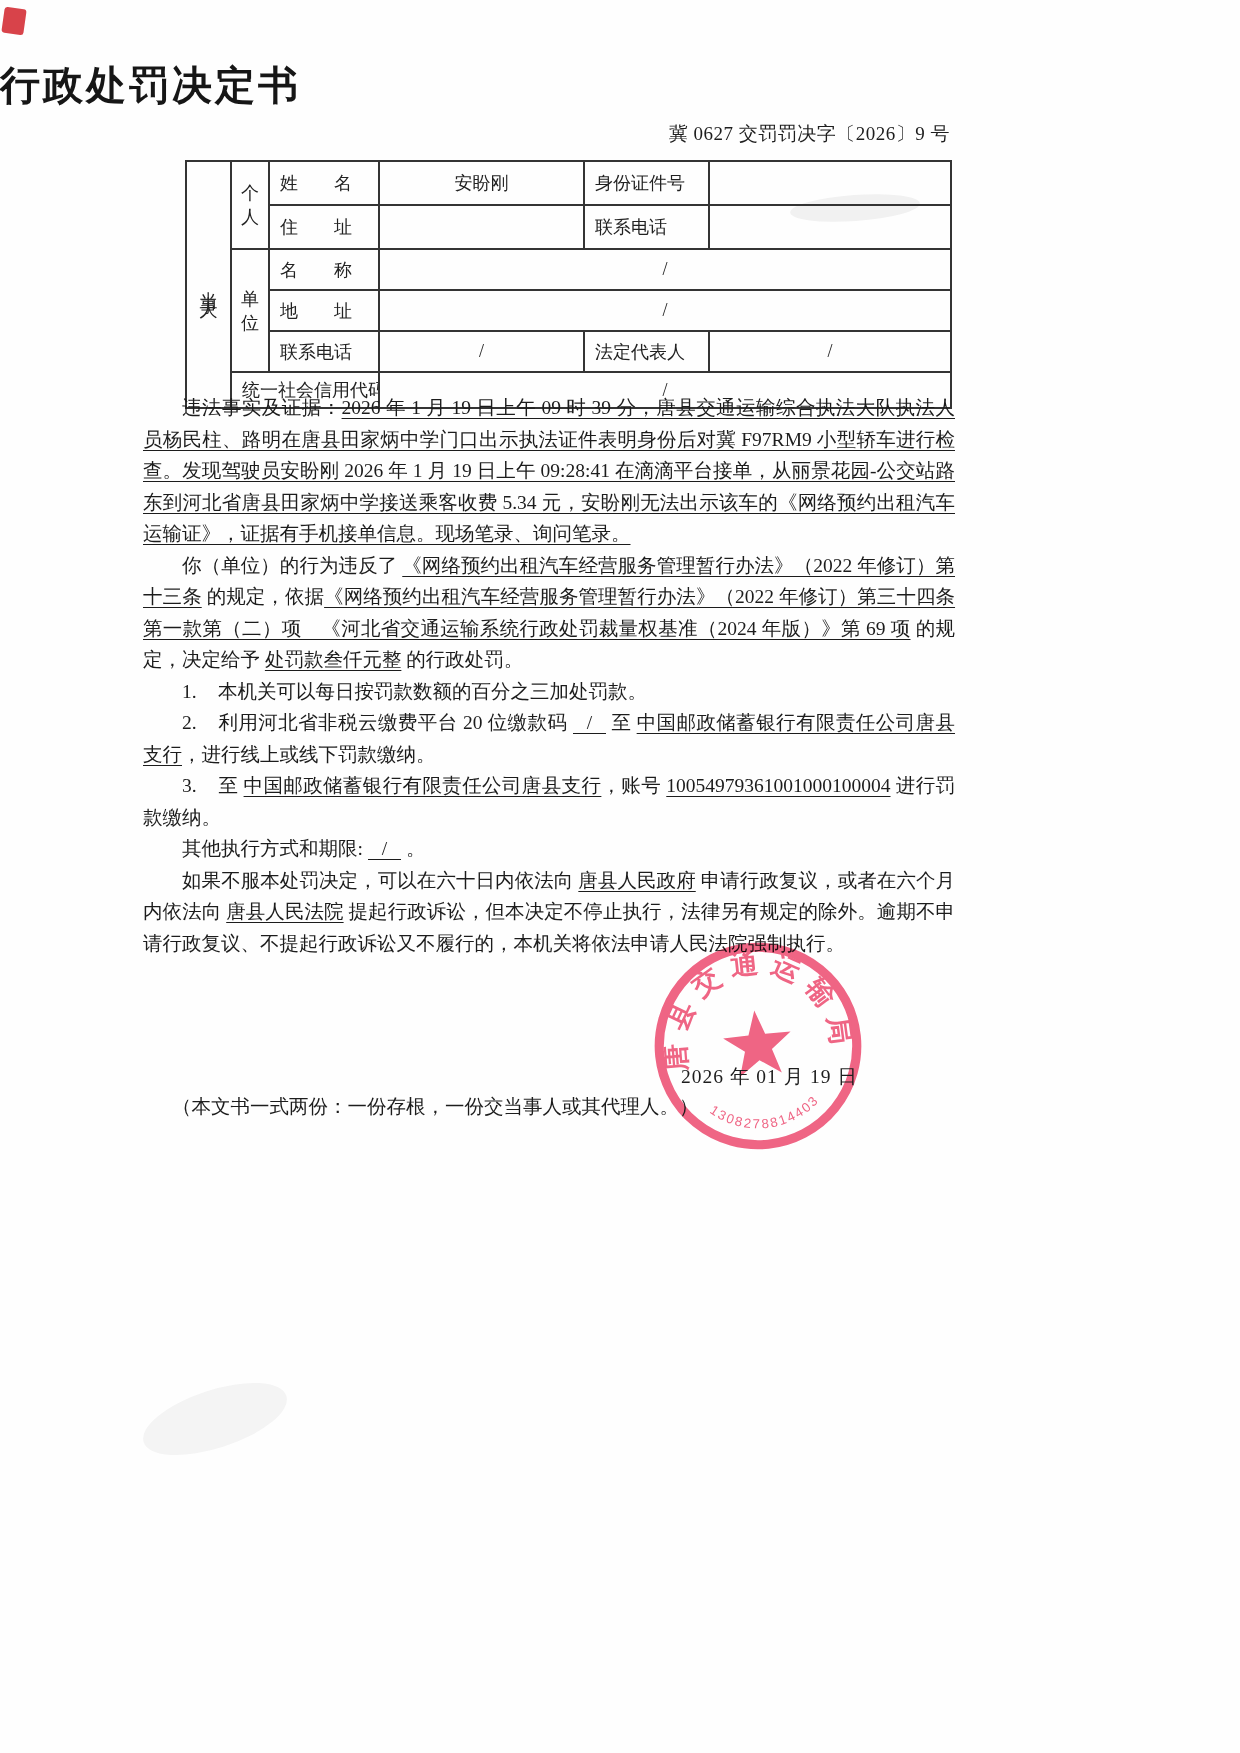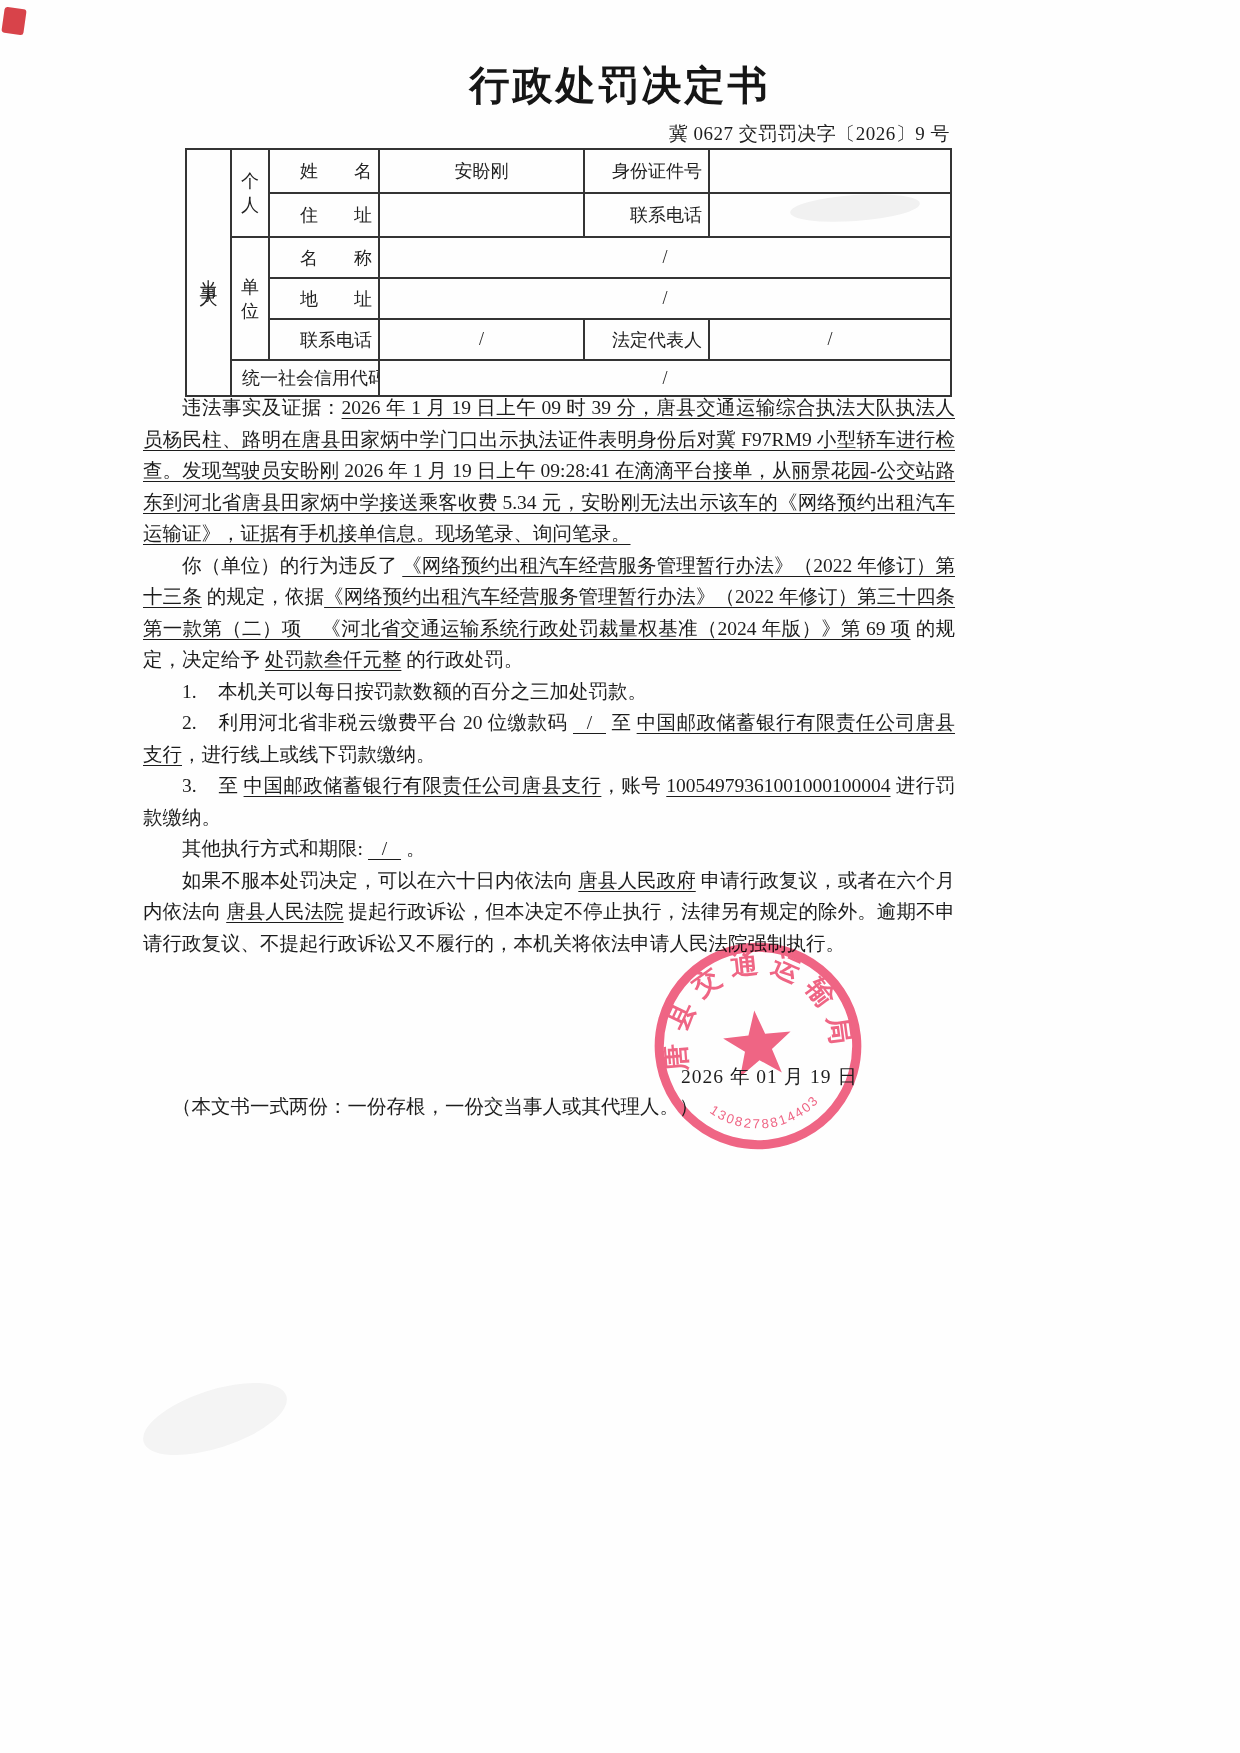--- a/index.html
+++ b/index.html
@@ -9,34 +9,34 @@
   }
   .scan-mark {
     position:absolute; left:3px; top:8px; width:22px; height:26px;
     background:#d5333b; border-radius:3px; transform:rotate(8deg); opacity:.92;
   }
   .smudge1 { position:absolute; left:790px; top:195px; width:130px; height:26px;
     background:#f1f1f1; border-radius:50%; transform:rotate(-4deg); }
   .smudge2 { position:absolute; left:140px; top:1390px; width:150px; height:58px;
     background:#f4f4f4; border-radius:50%; transform:rotate(-18deg); }
   .title {
-    position:absolute; top:58px; left:0; width:100%; text-align:center;
+    position:absolute; top:58px; left:0; width:100%; text-align:left;
     font-family:"Liberation Sans","DejaVu Sans",sans-serif; font-weight:bold;
     font-size:40px; letter-spacing:3px; color:#161616;
   }
   .doc-number { position:absolute; top:121px; right:290px; font-size:19px; letter-spacing:.5px; }
   table.party-table {
-    position:absolute; top:148px; left:185px; width:765px;
+    position:absolute; top:160px; left:185px; width:765px;
     border-collapse:collapse; font-size:18px; table-layout:fixed; color:#222;padding-left:24px;
   }
   table.party-table td { border:2px solid #343434; padding:0 6px; overflow:hidden; }
   .c1{width:45px}.c2{width:38px}.c3{width:110px}.c4{width:205px}.c5{width:125px}.c6{width:242px}
   .vertical { writing-mode:vertical-rl; text-orientation:upright; text-align:center; letter-spacing:5px; }
   .center { text-align:center; }
-  .label { text-align:right; padding-left:10px !important; white-space:nowrap;margin-left:43px; }
+  .label { text-align:left; padding-left:10px !important; white-space:nowrap;margin-left:43px; }
   tr.r-tall  td { height:42px; }
   tr.r-mid   td { height:39px; }
   tr.r-small td { height:34px; }
   .body-text {
     position:absolute; top:392px; left:143px; width:812px;
     font-size:19.5px; line-height:31.5px; text-align:justify; color:#1c1c1c;
   }
   .body-text p { margin:0; text-indent:2em; }
   u { text-underline-offset:4px; text-decoration-thickness:1.2px; }
   .blank { border-bottom:1.2px solid #1c1c1c; padding:0 14px; }

